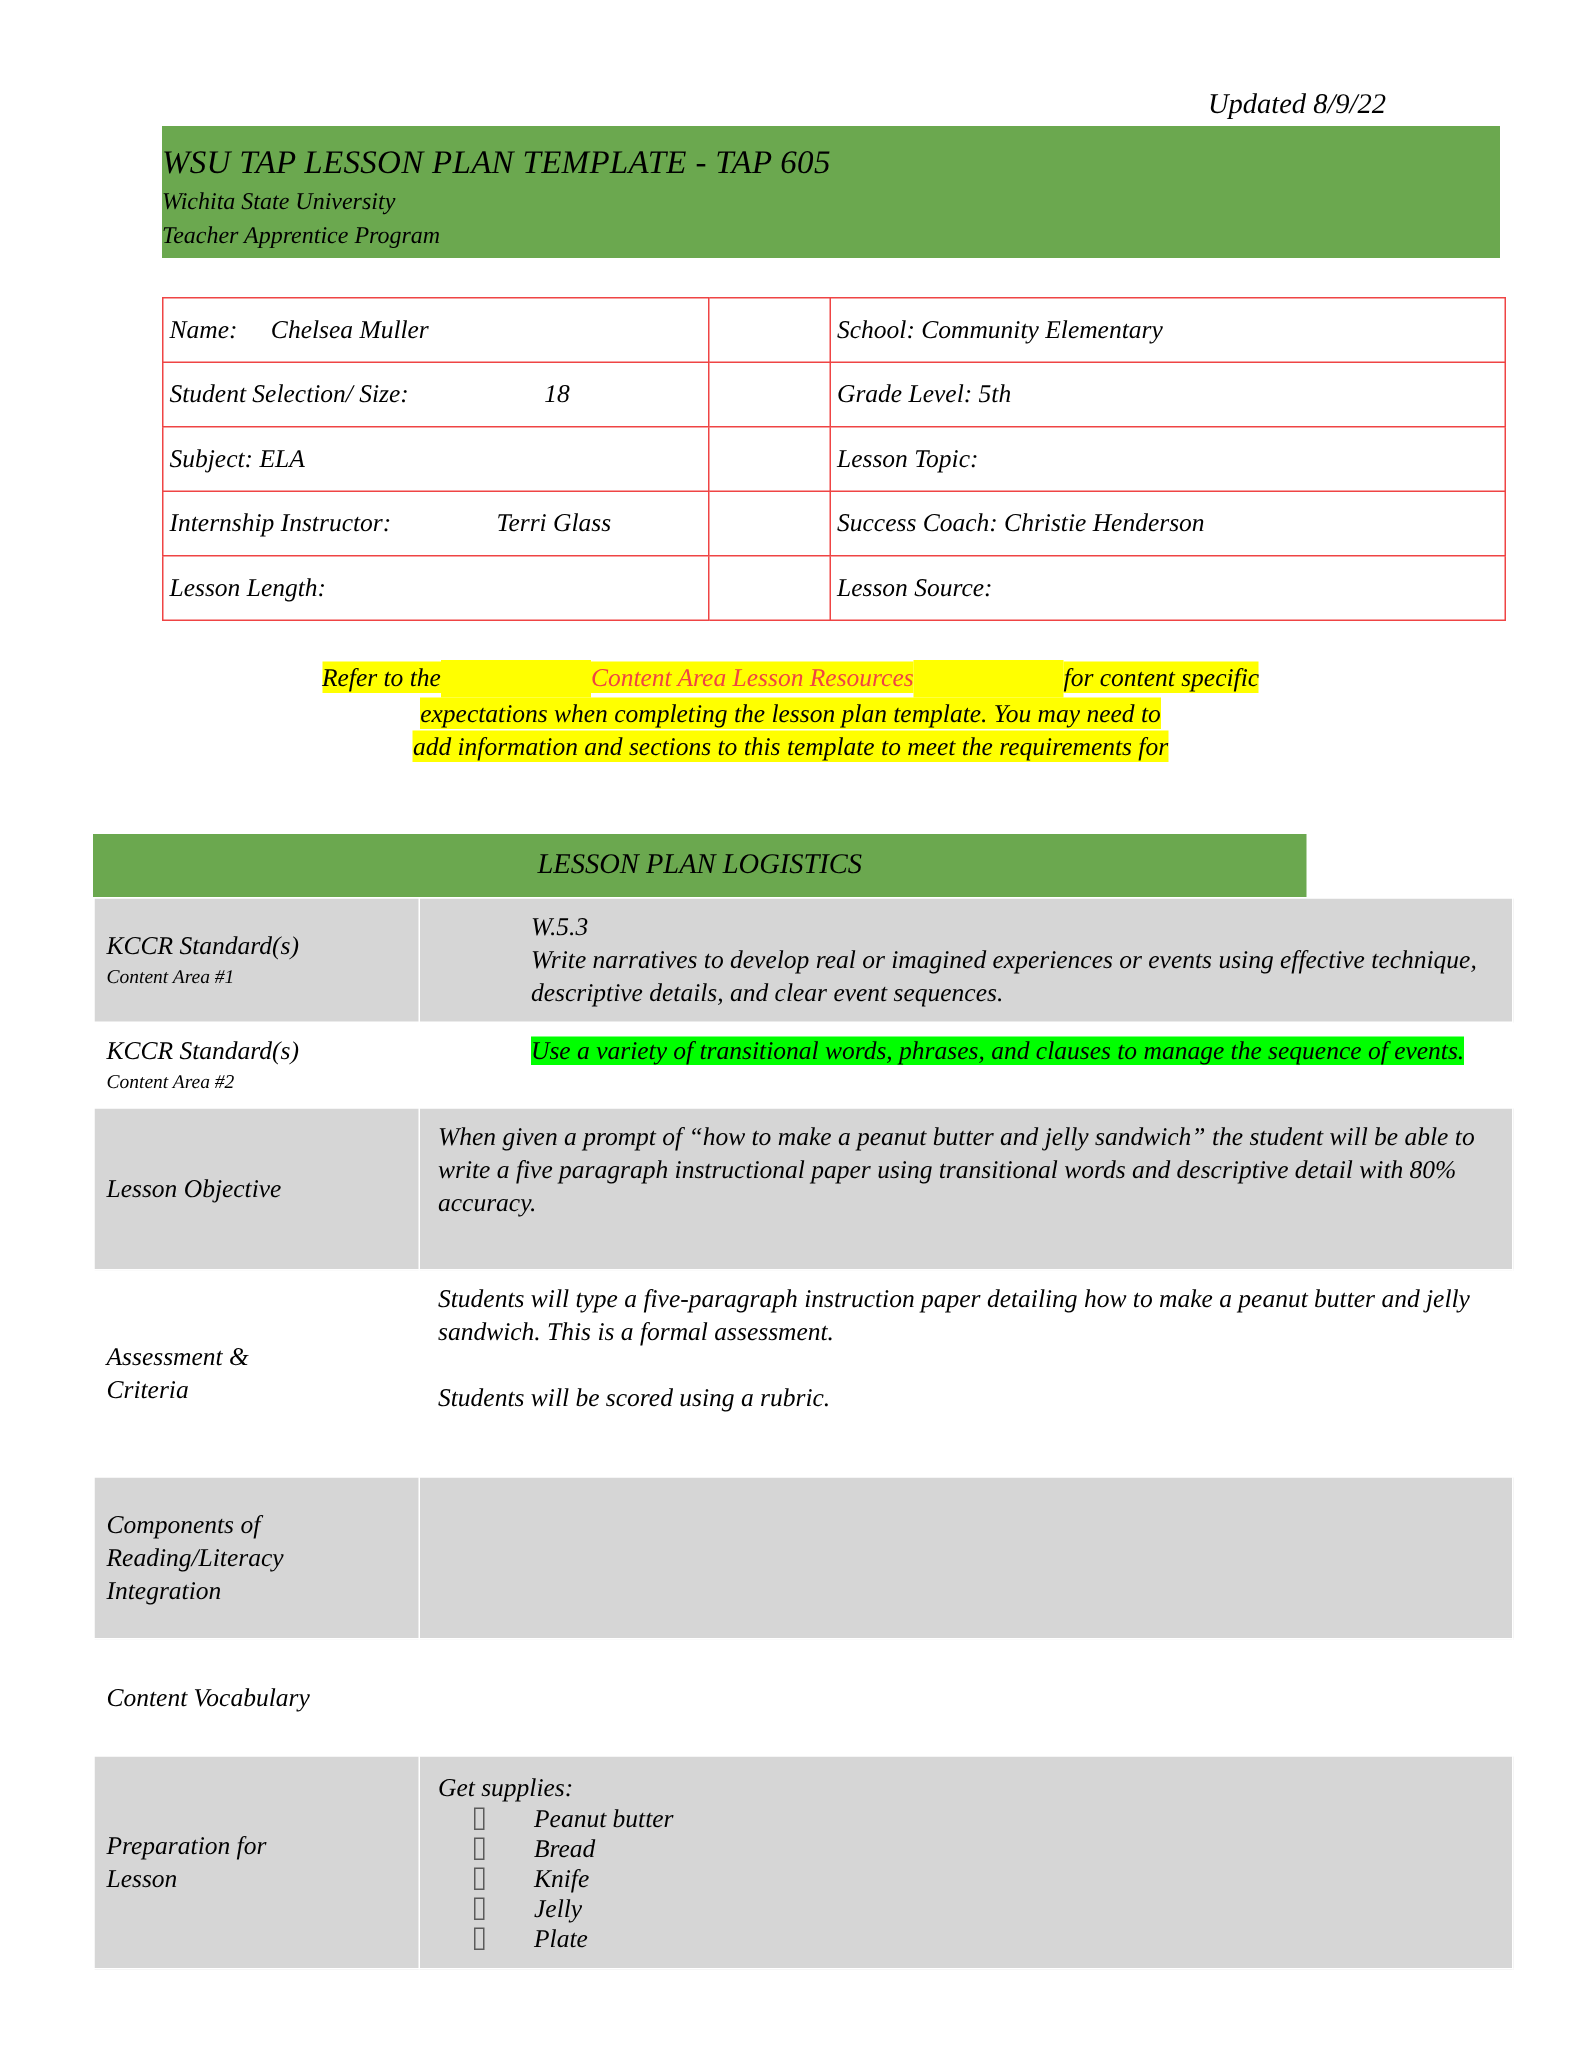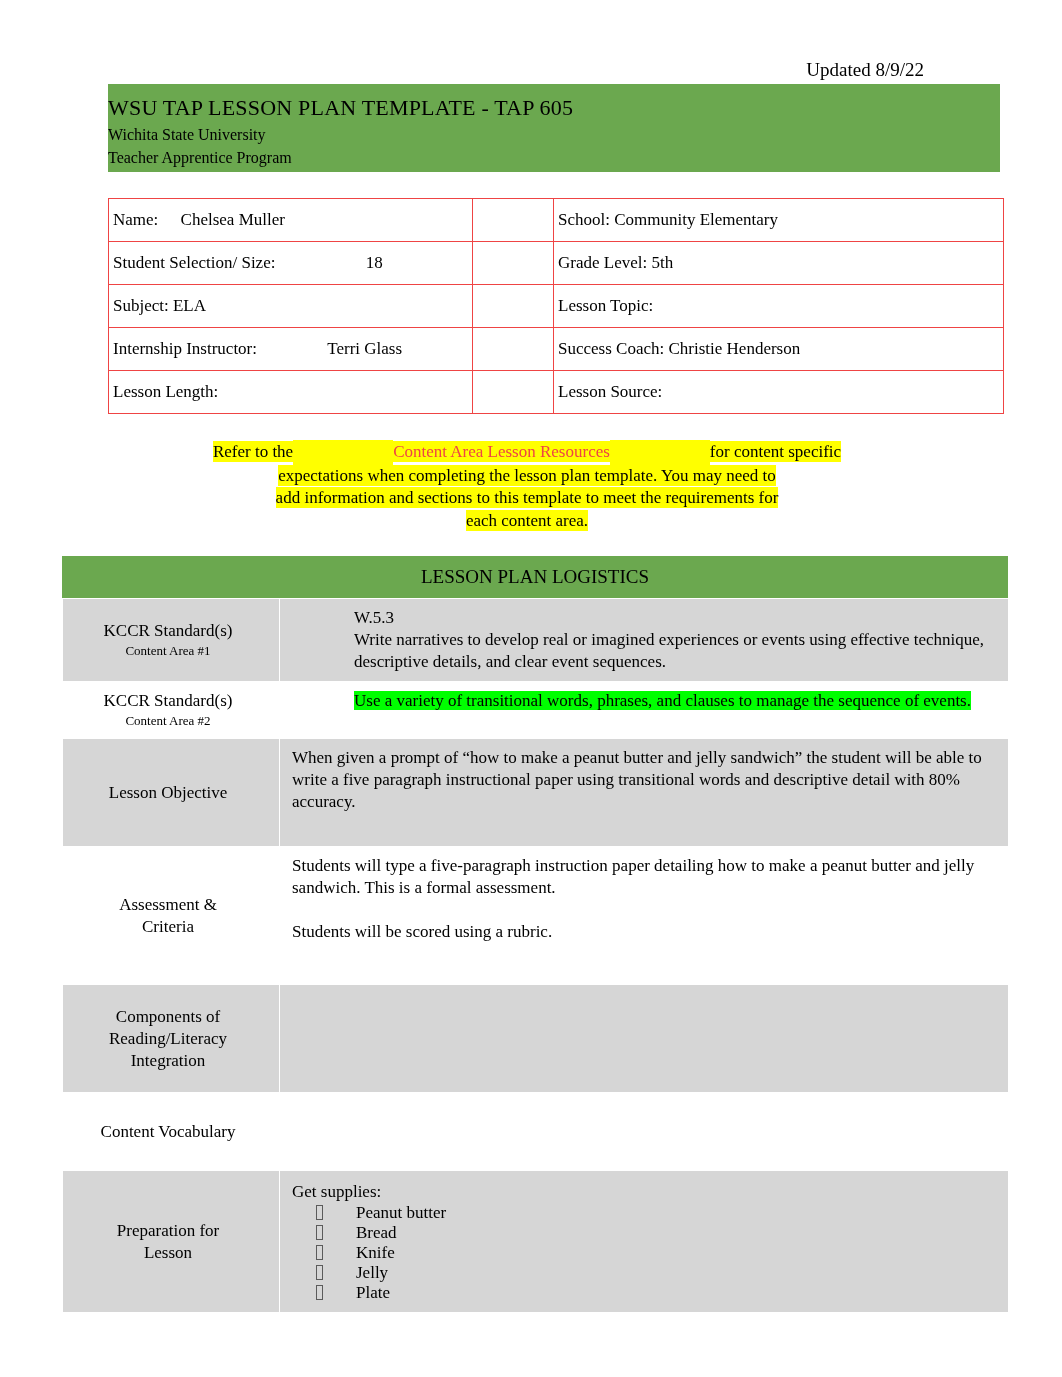--- a/index.html
+++ b/index.html
@@ -15,20 +15,21 @@
     font-family: "Liberation Serif", "DejaVu Serif", serif;
     color: #000000;
     overflow: hidden;
   }
 
   .page {
     position: relative;
     width: 1062px;
     height: 1377px;
     box-sizing: border-box;
+    font-style: italic;
   }
 
   
   .updated-stamp {
     position: absolute;
     top: 58px;
     right: 138px;
     font-size: 19px;
     line-height: 24px;
     white-space: nowrap;
@@ -101,21 +102,21 @@
   .notice .gapfill {
     display: inline-block;
     width: 100px;
   }
 
   
   .section-banner {
     position: absolute;
     left: 62px;
     top: 556px;
-    width: 946px;
+    width: 809px;
     height: 42px;
     background: #6BA84F;
     text-align: center;
     box-sizing: border-box;
     padding-top: 8px;
     font-size: 19px;
     line-height: 26px;
   }
 
   
@@ -130,21 +131,21 @@
   .log-table td {
     border: 1px solid #ffffff;
     vertical-align: middle;
     font-size: 17px;
     line-height: 22px;
     box-sizing: border-box;
   }
   .log-table td.lbl {
     width: 217px;
     padding: 8px 14px 8px 8px;
-    text-align: center;
+    text-align: left;
   }
   .log-table td.body {
     width: 729px;
     padding: 8px 10px 8px 12px;
     vertical-align: top;
   }
   .row-gray td { background: #D6D6D6; }
   .row-white td { background: #FFFFFF; }
 
   .lbl-main { display: block; }
@@ -246,23 +247,20 @@
   <div class="notice">
     <div>
       <span class="hl">Refer to the</span><span class="hl gapfill">&nbsp;</span><span class="hl link">Content Area Lesson Resources</span><span class="hl gapfill">&nbsp;</span><span class="hl">for content specific</span>
     </div>
     <div>
       <span class="hl">expectations when completing the lesson plan template. You may need to</span>
     </div>
     <div>
       <span class="hl">add information and sections to this template to meet the requirements for</span>
     </div>
-    <div>
-      <span class="hl">each content area.</span>
-    </div>
   </div>
 
   <div class="section-banner">LESSON PLAN LOGISTICS</div>
 
   <table class="log-table">
     <tbody>
 
       <tr class="row-gray">
         <td class="lbl">
           <span class="lbl-main">KCCR Standard(s)</span>

